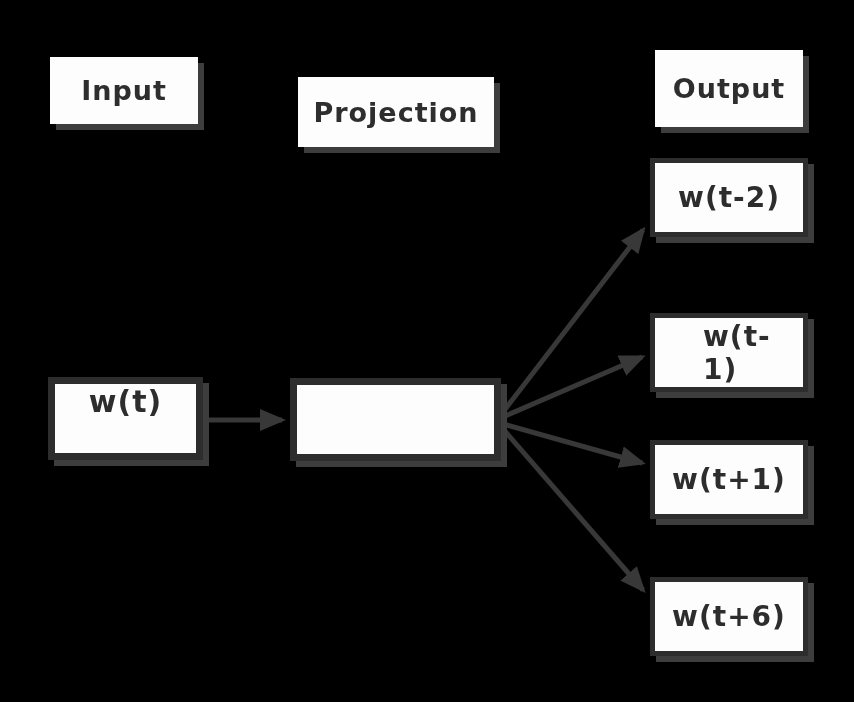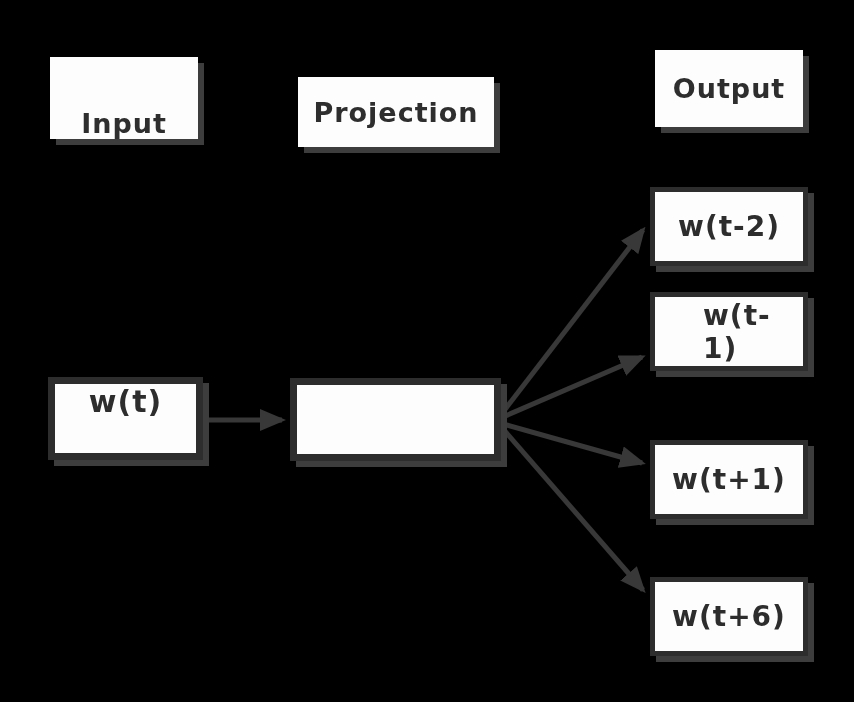--- a/index.html
+++ b/index.html
@@ -20,21 +20,21 @@
     background: #fdfdfd;
     box-shadow: 6px 6px 0 0 #3d3d3d;
     display: flex;
     align-items: center;
     justify-content: center;
     font-weight: bold;
     font-size: 27px;
     color: #2e2e2e;
     letter-spacing: 1px;
   }
-  .hdr-input      { left: 50px;  top: 57px; width: 148px; height: 82px; align-items: flex-end; }
+  .hdr-input      { left: 50px;  top: 57px; width: 148px; height: 67px; }
   .hdr-projection { left: 298px; top: 52px; width: 196px; height: 70px; margin-top: 25px; }
   .hdr-output     { left: 655px; top: 50px; width: 148px; height: 77px; }
 
   .node {
     position: absolute;
     background: #fdfdfd;
     border: 7px solid #2d2d2d;
     box-shadow: 6px 6px 0 0 #3d3d3d;
     display: flex;
     align-items: flex-start;
@@ -58,22 +58,22 @@
     box-shadow: 6px 6px 0 0 #3d3d3d;
     display: flex;
     align-items: center;
     justify-content: center;
     font-weight: bold;
     font-size: 28px;
     color: #2d2d2d;
     box-sizing: border-box;
     letter-spacing: 1px;
   }
-  .out-0 { top: 158px; margin-top: 29px; }
-  .out-1 { top: 292px; padding-left: 48px; }
+  .out-0 { top: 158px; }
+  .out-1 { top: 313px; padding-left: 48px; }
   .out-2 { top: 440px; }
   .out-3 { top: 577px; }
 
   .arrow-layer {
     position: absolute;
     left: 0;
     top: 0;
     width: 854px;
     height: 702px;
     pointer-events: none;

